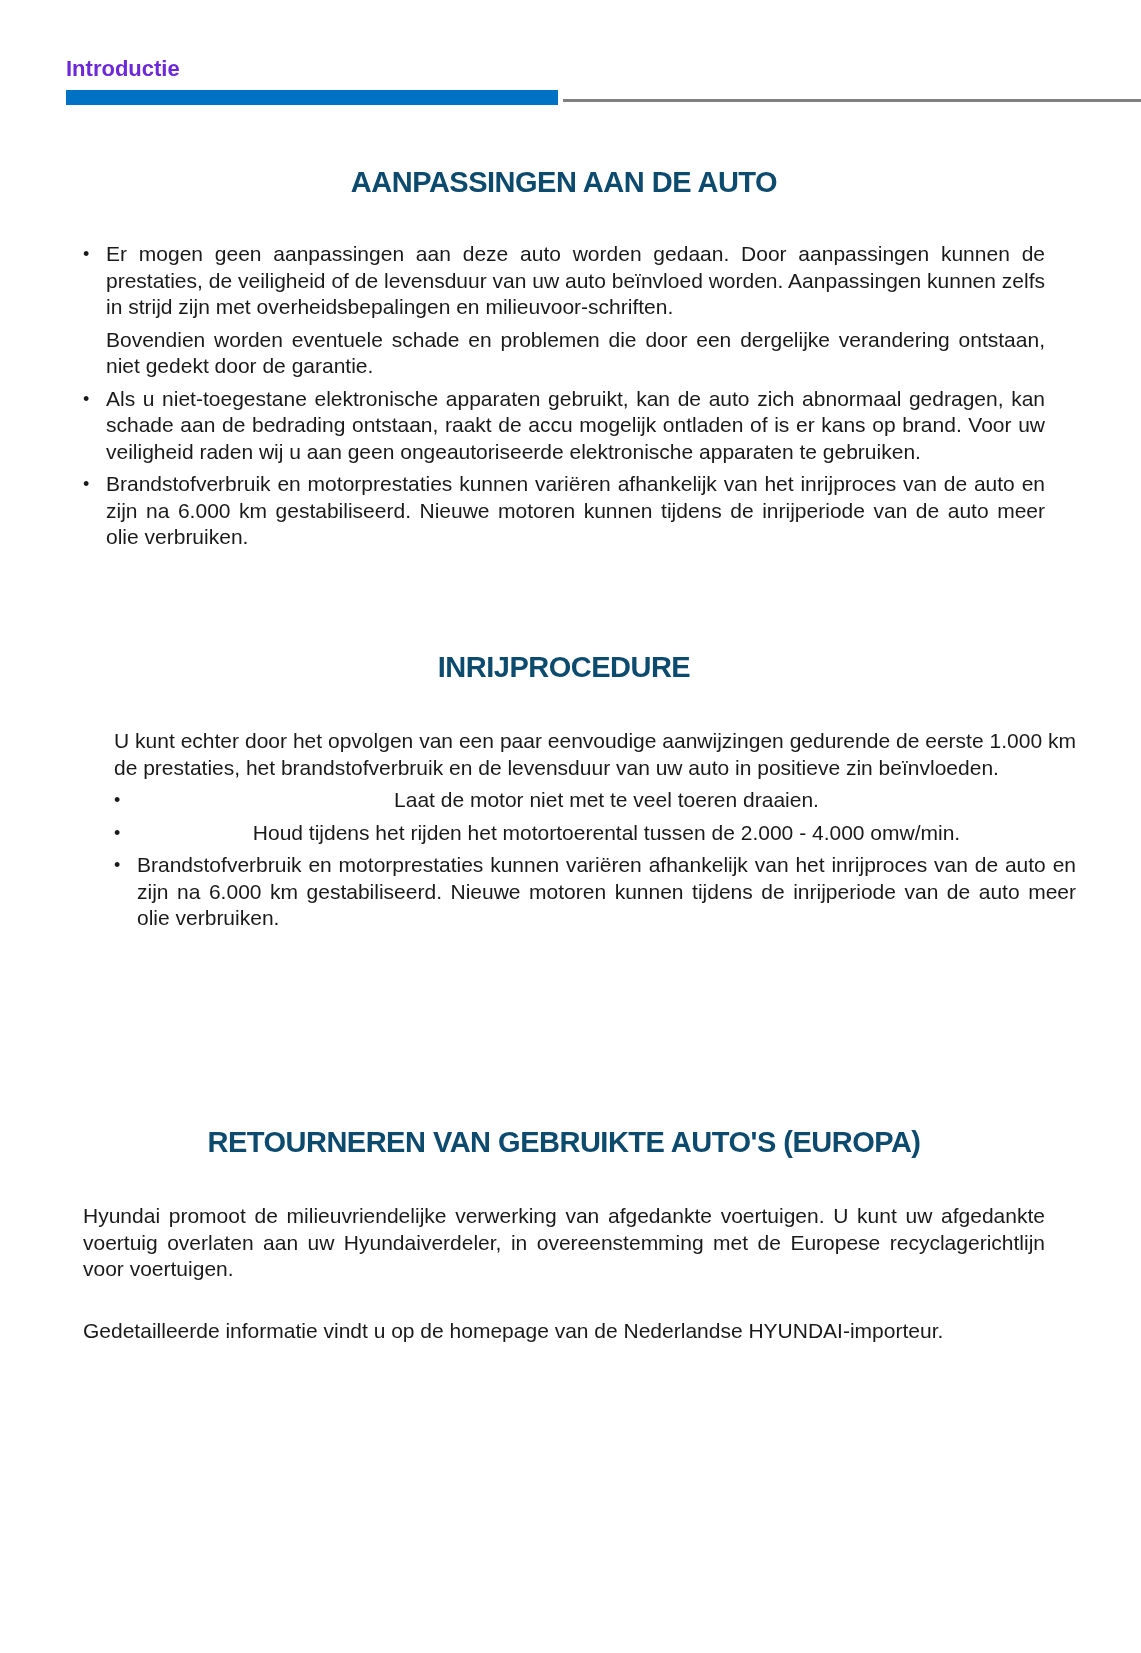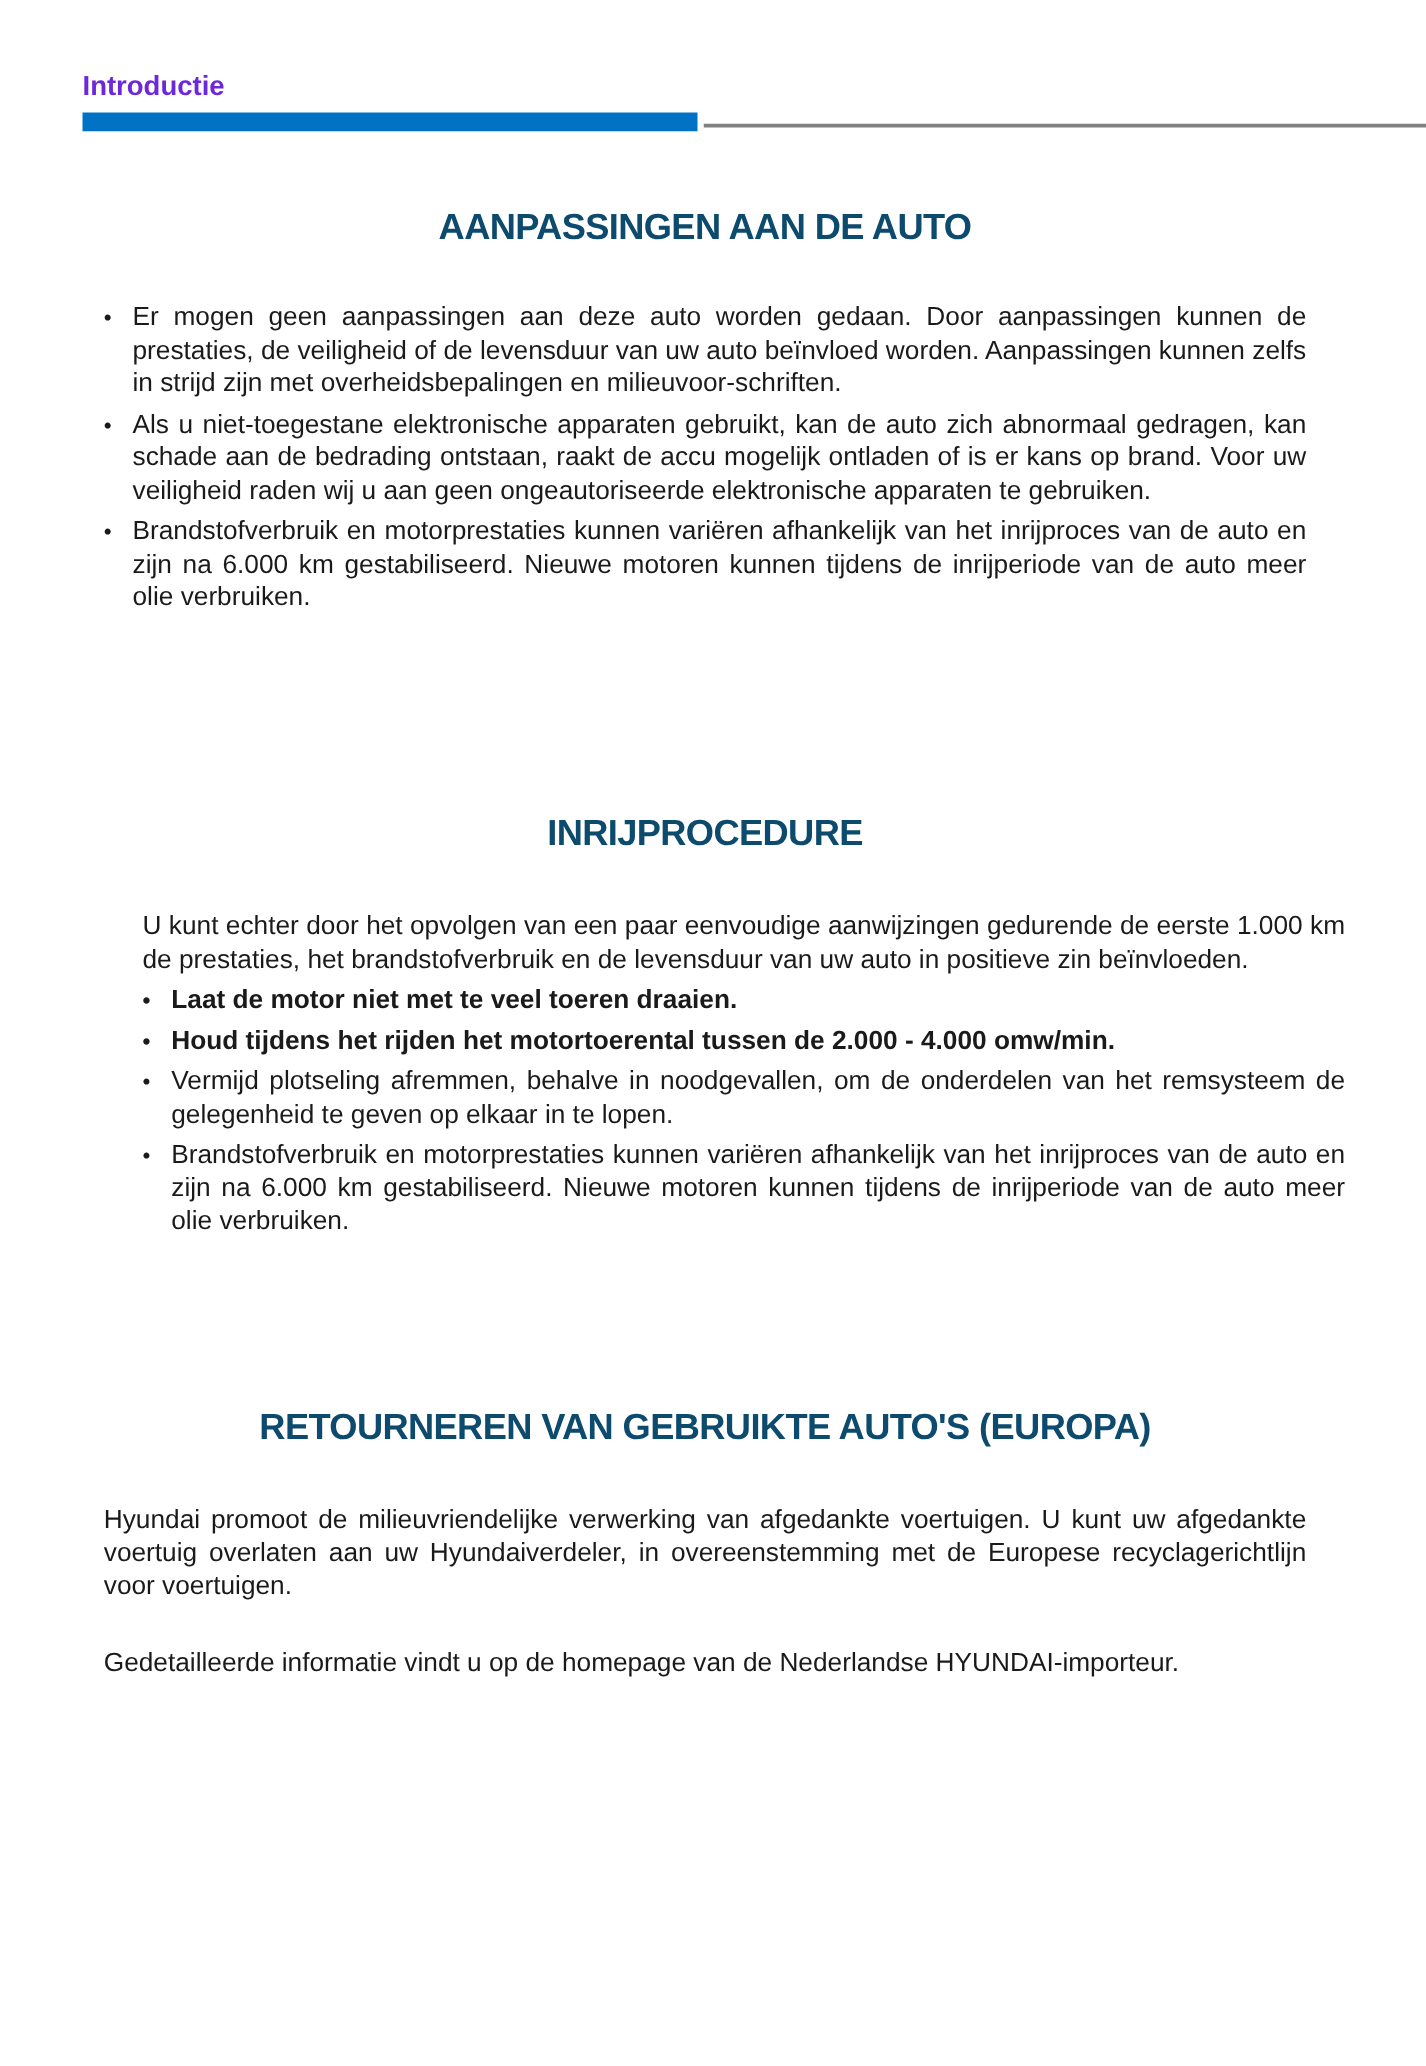--- a/index.html
+++ b/index.html
@@ -30,59 +30,57 @@
   }
   .block { position: absolute; left: 0; width: 962px; }
   .bullet {
     position: relative; padding-left: 23px; text-align: justify;
     margin-bottom: 6px;
   }
   .bullet::before {
     content: "\2022"; position: absolute; left: 0; top: 0;
     font-size: 18px;
   }
-  .bullet.nojust { text-align: left; font-weight: bold; }
+  .bullet.nojust { text-align: center; }
   .subpara { padding-left: 23px; text-align: justify; margin-top: 6px; margin-bottom: 6px; }
   .para { text-align: justify; margin-bottom: 6px; }
 </style>
 </head>
 <body>
 
 <div class="header-title">Introductie</div>
 <div class="bar-blue"></div>
 <div class="bar-gray"></div>
 
 <div class="content">
 
   <div class="section-title" style="top:169px;">AANPASSINGEN AAN DE AUTO</div>
   <div class="block" style="top:241px;">
     <div class="bullet">
       <span>Er mogen geen aanpassingen aan deze auto worden gedaan. Door aanpassingen kunnen de prestaties, de veiligheid of de levensduur van uw auto beïnvloed worden. Aanpassingen kunnen zelfs in strijd zijn met overheidsbepalingen en milieuvoor-schriften.</span>
     </div>
+    <div class="subpara">Bovendien worden eventuele schade en problemen die door een dergelijke verandering ontstaan, niet gedekt door de garantie.</div>
     <div class="bullet">
       <span>Als u niet-toegestane elektronische apparaten gebruikt, kan de auto zich abnormaal gedragen, kan schade aan de bedrading ontstaan, raakt de accu mogelijk ontladen of is er kans op brand. Voor uw veiligheid raden wij u aan geen ongeautoriseerde elektronische apparaten te gebruiken.</span>
     </div>
     <div class="bullet">
       <span>Brandstofverbruik en motorprestaties kunnen variëren afhankelijk van het inrijproces van de auto en zijn na 6.000 km gestabiliseerd. Nieuwe motoren kunnen tijdens de inrijperiode van de auto meer olie verbruiken.</span>
     </div>
   </div>
 
   <div class="section-title" style="top:654px;">INRIJPROCEDURE</div>
   <div class="block" style="top:728px;margin-left:31px;">
     <div class="para">U kunt echter door het opvolgen van een paar eenvoudige aanwijzingen gedurende de eerste 1.000 km de prestaties, het brandstofverbruik en de levensduur van uw auto in positieve zin beïnvloeden.</div>
     <div class="bullet nojust">
       <span>Laat de motor niet met te veel toeren draaien.</span>
     </div>
     <div class="bullet nojust">
       <span>Houd tijdens het rijden het motortoerental tussen de 2.000 - 4.000 omw/min.</span>
     </div>
     <div class="bullet">
-      <span>Vermijd plotseling afremmen, behalve in noodgevallen, om de onderdelen van het remsysteem de gelegenheid te geven op elkaar in te lopen.</span>
-    </div>
-    <div class="bullet">
       <span>Brandstofverbruik en motorprestaties kunnen variëren afhankelijk van het inrijproces van de auto en zijn na 6.000 km gestabiliseerd. Nieuwe motoren kunnen tijdens de inrijperiode van de auto meer olie verbruiken.</span>
     </div>
   </div>
 
   <div class="section-title" style="top:1129px;">RETOURNEREN VAN GEBRUIKTE AUTO'S (EUROPA)</div>
   <div class="block" style="top:1203px;">
     <div class="para">Hyundai promoot de milieuvriendelijke verwerking van afgedankte voertuigen. U kunt uw afgedankte voertuig overlaten aan uw Hyundaiverdeler, in overeenstemming met de Europese recyclagerichtlijn voor voertuigen.</div>
   </div>
   <div class="block" style="top:1318px;">
     <div class="para">Gedetailleerde informatie vindt u op de homepage van de Nederlandse HYUNDAI-importeur.</div>

